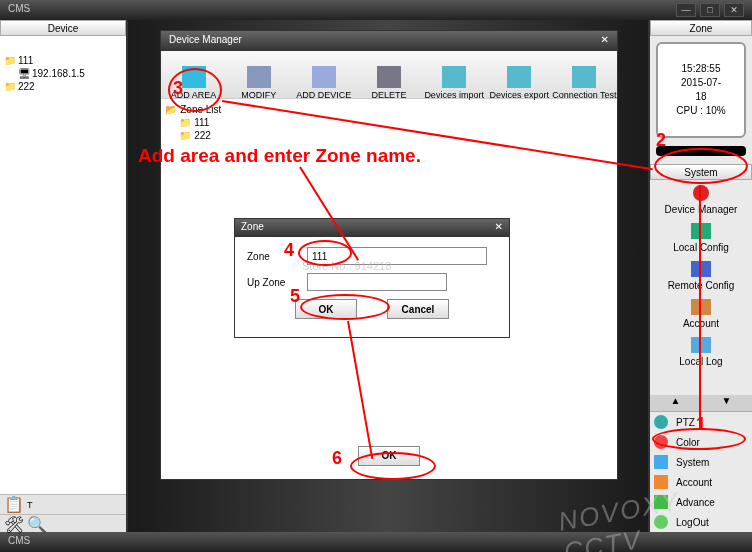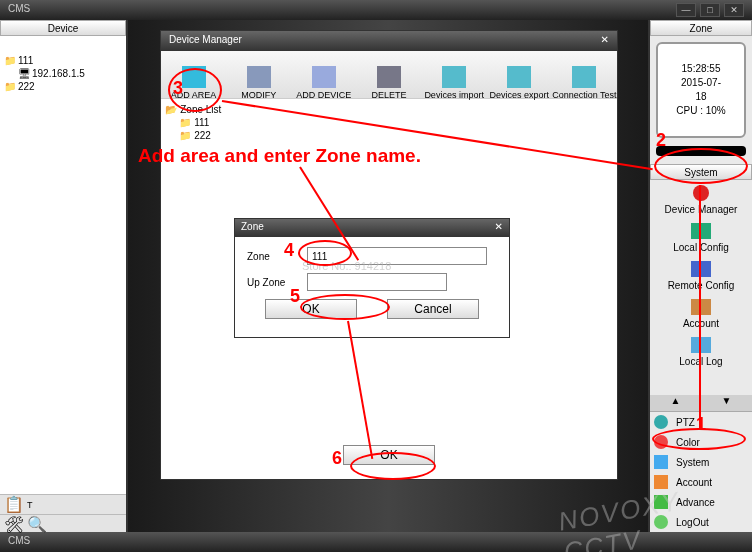--- a/index.html
+++ b/index.html
@@ -23,21 +23,21 @@
 
 .center { flex: 1; background: linear-gradient(90deg, #1a1a1a, #444, #1a1a1a); position: relative; }
 
 .dm-dialog { position: absolute; left: 32px; top: 10px; width: 458px; height: 450px; background: #fff; border: 1px solid #333; }
 .dm-title { height: 20px; background: linear-gradient(#666, #333); color: #fff; font-size: 10px; padding: 3px 8px; display: flex; justify-content: space-between; }
 .dm-toolbar { height: 48px; background: linear-gradient(#f8f8f8, #e0e0e0); display: flex; border-bottom: 1px solid #ccc; }
 .dm-btn { flex: 1; text-align: center; font-size: 9px; padding-top: 15px; cursor: pointer; }
 .dm-btn-icon { width: 24px; height: 22px; margin: 0 auto 2px; display: block; }
 .dm-body { padding: 4px; font-size: 10px; height: 340px; overflow: auto; }
 .dm-footer { text-align: center; padding: 6px; }
-.dlg-btn { width: 92px; height: 20px; background: linear-gradient(#fff, #ddd); border: 1px solid #888; font-size: 12px; cursor: pointer; }
+.dlg-btn { width: 62px; height: 20px; background: linear-gradient(#fff, #ddd); border: 1px solid #888; font-size: 10px; cursor: pointer; font-weight: bold; }
 
 .zone-dialog { position: absolute; left: 234px; top: 218px; width: 276px; height: 120px; background: #ffffff; border: 1px solid #333; }
 .zone-title { height: 18px; background: linear-gradient(#666, #333); color: #fff; font-size: 10px; padding: 2px 6px; display: flex; justify-content: space-between; }
 .zone-body { padding: 10px 12px; font-size: 10px; }
 .zone-row { display: flex; align-items: center; margin-bottom: 8px; gap: 8px; }
 .zone-row label { width: 52px; }
 .zone-row input { width: 180px; height: 18px; border: 1px solid #888; padding: 0 4px; font-size: 10px; }
 .zone-btns { text-align: center; display: flex; gap: 30px; justify-content: center; }
 
 .right-panel { width: 104px; background: #eaeaea; border-left: 2px solid #333; display: flex; flex-direction: column; }

